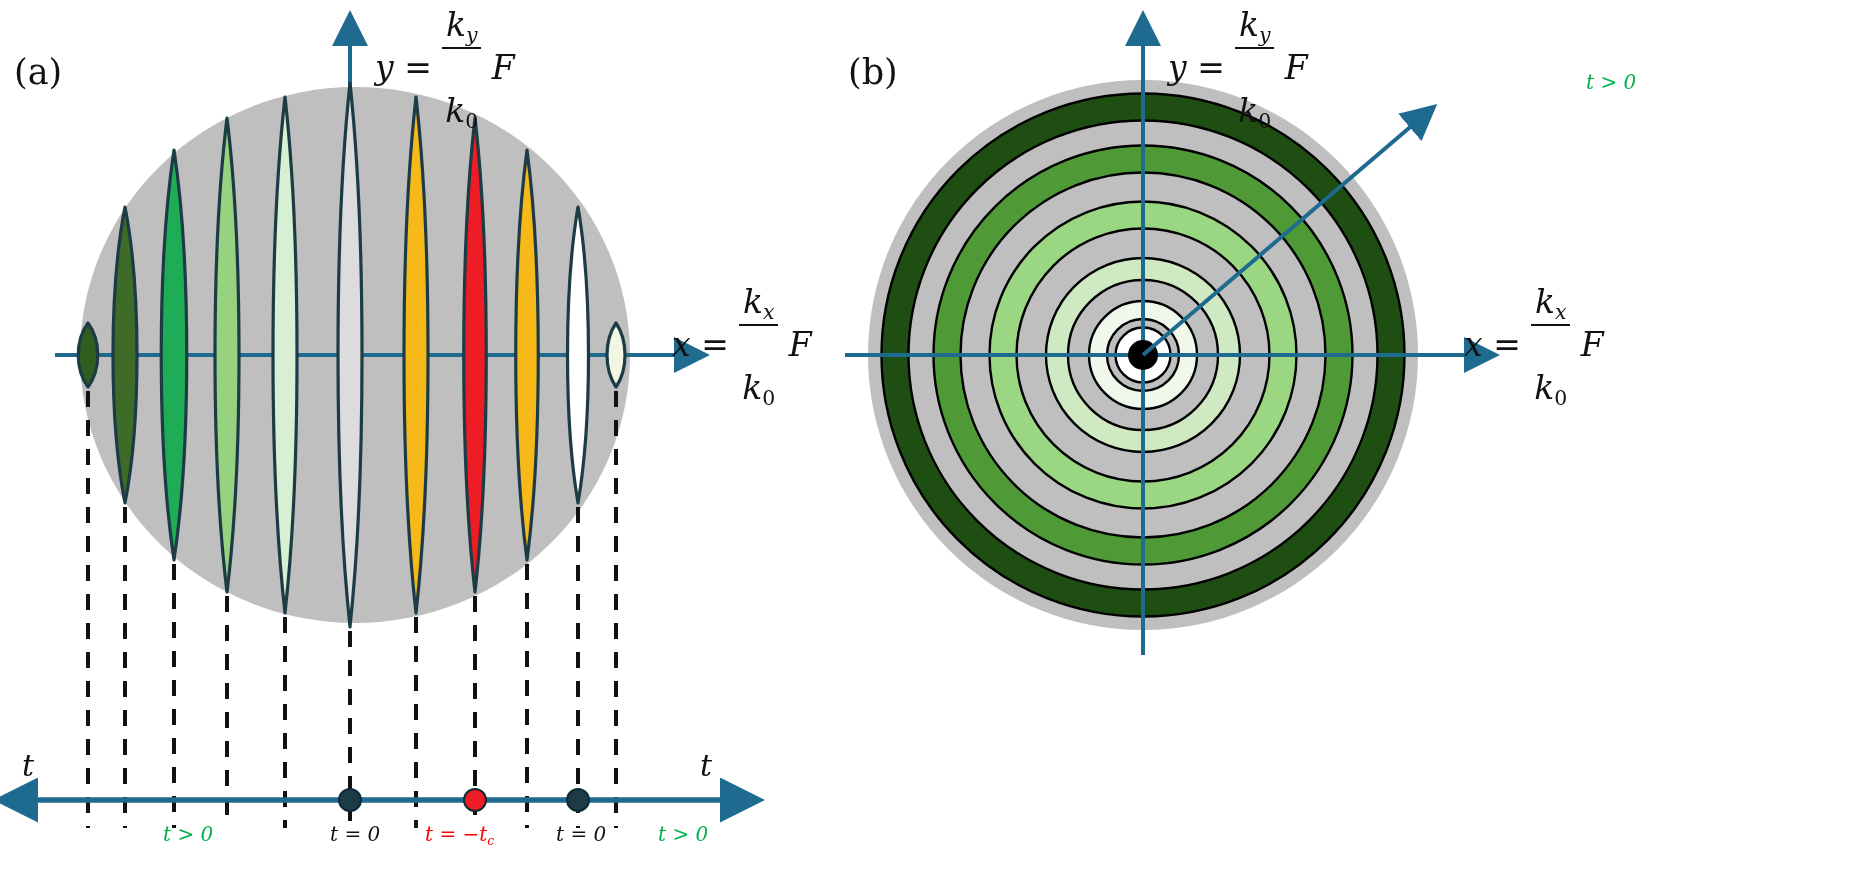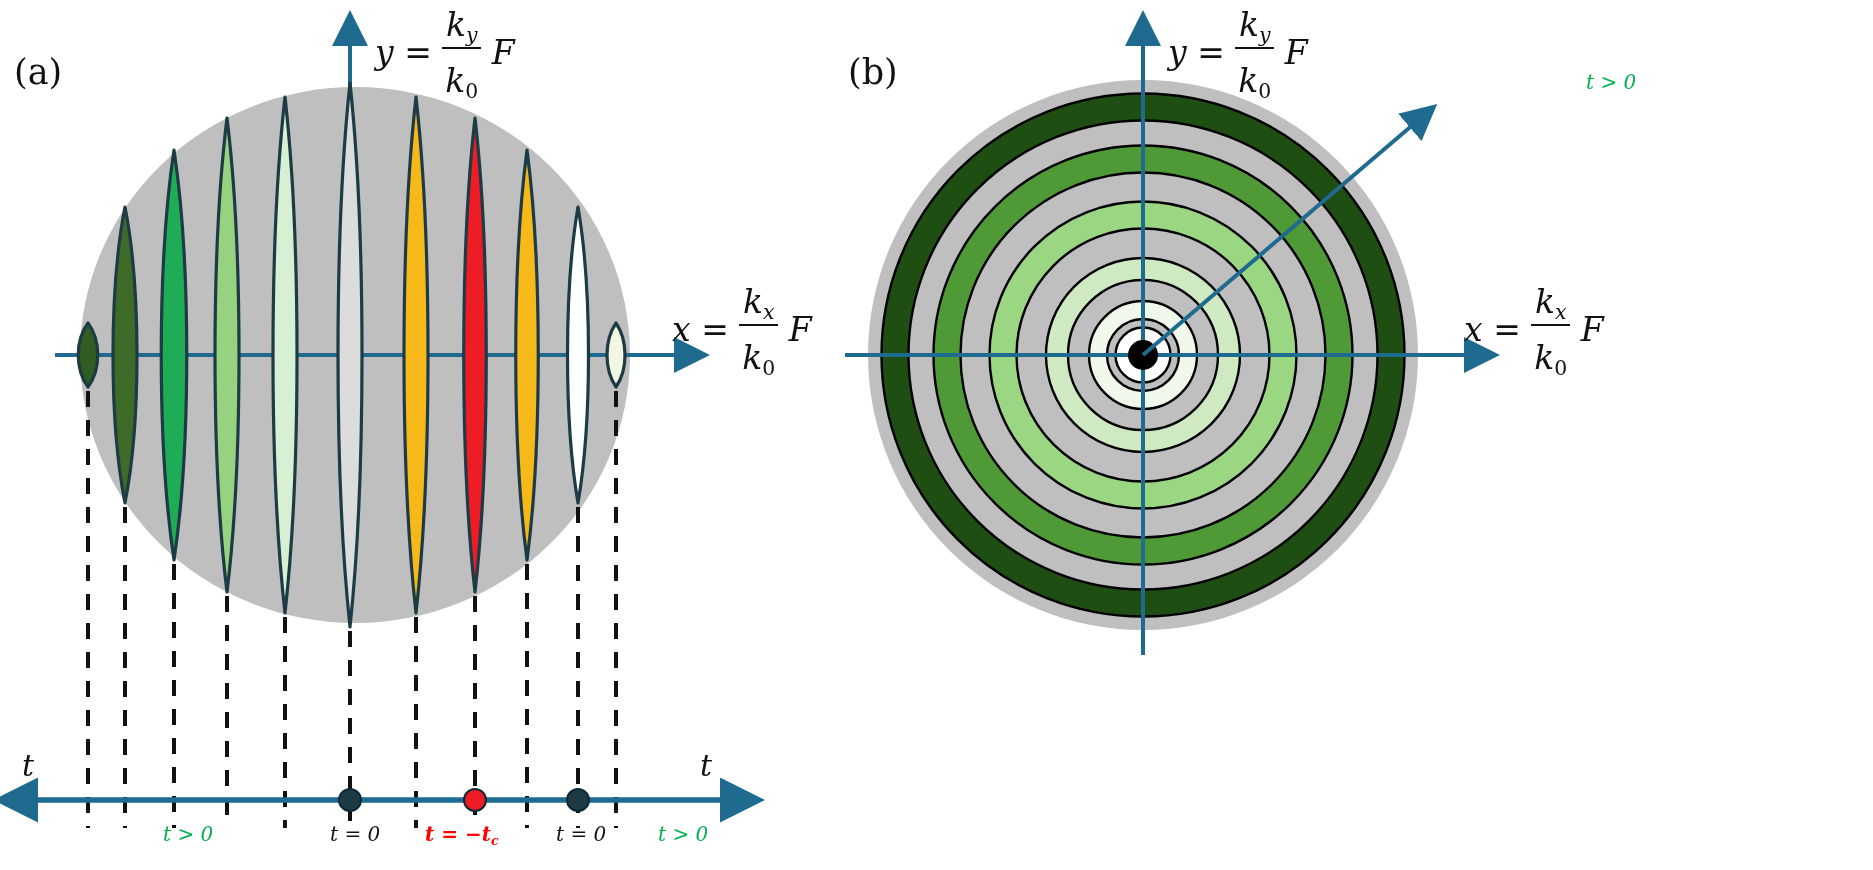--- a/index.html
+++ b/index.html
@@ -6,21 +6,21 @@
   body{width:1873px;height:870px;position:relative;overflow:hidden;
        font-family:"DejaVu Serif","Liberation Serif",serif;}
   .fig{position:absolute;left:0;top:0;width:1873px;height:870px;}
   .panel-label{position:absolute;font-family:"DejaVu Serif","Liberation Serif",serif;
                font-size:35px;color:#111;letter-spacing:0px;}
   .mathlbl{position:absolute;font-family:"DejaVu Serif","Liberation Serif",serif;
            font-style:italic;color:#111;white-space:nowrap;}
   .frac{display:inline-block;vertical-align:middle;text-align:center;
         font-style:italic;line-height:1.0;}
   .frac .num{display:block;border-bottom:2px solid #111;padding:0 3px 1px 3px;}
-  .frac .den{display:block;padding:15px 3px 0 3px;}
+  .frac .den{display:block;padding:1px 3px 0 3px;margin-top:44px;}
   .sub{font-size:0.62em;vertical-align:-0.30em;font-style:italic;}
   .subn{font-size:0.62em;vertical-align:-0.30em;font-style:normal;}
   .tick-lbl{position:absolute;font-family:"DejaVu Serif","Liberation Serif",serif;
             font-style:italic;font-size:20px;white-space:nowrap;}
   .green-txt{color:#00b04f;}
   .tlbl{position:absolute;font-style:italic;font-size:30px;color:#111;}
 </style>
 </head>
 <body>
 
@@ -131,21 +131,21 @@
     </span>
     <span>F</span>
   </div>
 
   <div class="tlbl" style="left:22px;top:748px;">t</div>
   <div class="tlbl" style="left:700px;top:748px;">t</div>
 
   <div id="tlblGroup">
       <div class="tick-lbl" style="left: 163px; top: 822px; color: rgb(0, 176, 79);">t &gt; 0</div>
       <div class="tick-lbl" style="left: 330px; top: 822px; color: rgb(17, 17, 17);">t = 0</div>
-      <div class="tick-lbl" style="left: 425px; top: 822px; color: rgb(255, 0, 0); font-weight: bold;"><span>t = −t</span><span class="sub">c</span></div>
+      <div class="tick-lbl" style="left: 425px; top: 822px; color: rgb(255, 0, 0);"><span>t = −t</span><span class="sub">c</span></div>
       <div class="tick-lbl" style="left: 556px; top: 822px; color: rgb(17, 17, 17);">t = 0</div>
       <div class="tick-lbl" style="left: 658px; top: 822px; color: rgb(0, 176, 79);">t &gt; 0</div>
     </div>
 
   <div class="panel-label" style="left:848px;top:52px;">(b)</div>
 
   <div class="mathlbl" style="left:1168px;top:8px;font-size:33px;">
     <span>y</span>
     <span style="font-style:normal;">=</span>
     <span class="frac">

